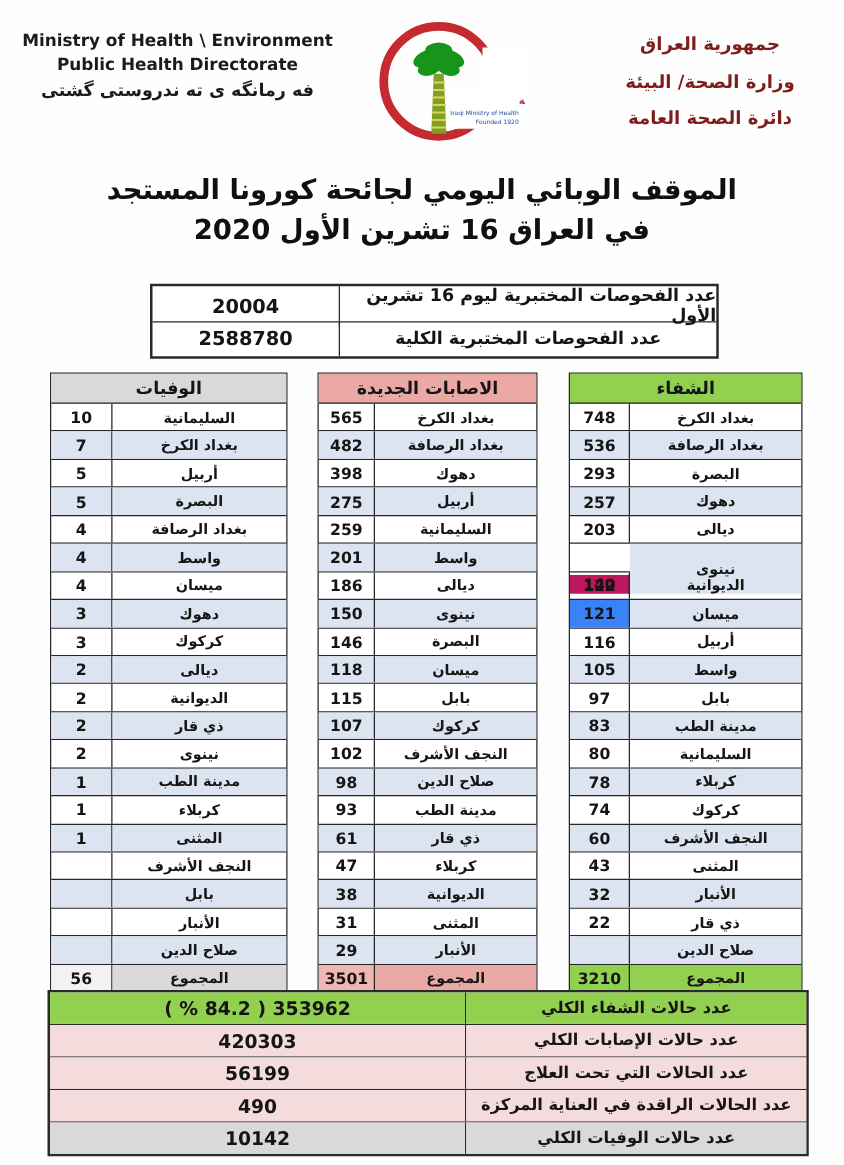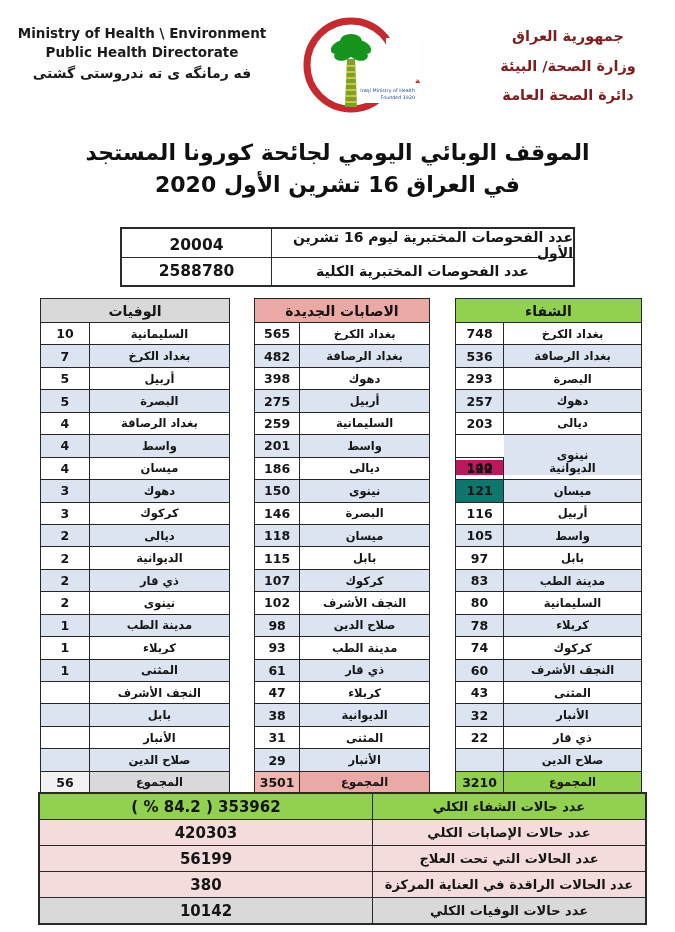--- a/index.html
+++ b/index.html
@@ -302,21 +302,21 @@
       </div>
       <div class="rt-row">
         <div class="rt-val" style="background: #be185d; margin-top: 25px;">140</div>
         <div class="rt-name" style="background: rgb(219, 228, 240);">نينوى</div>
       </div>
       <div class="rt-row">
         <div class="rt-val">122</div>
         <div class="rt-name">الديوانية</div>
       </div>
       <div class="rt-row">
-        <div class="rt-val" style="background: #0f766e;">121</div>
+        <div class="rt-val" style="background: #3b82f6;">121</div>
         <div class="rt-name" style="background: rgb(219, 228, 240);">ميسان</div>
       </div>
       <div class="rt-row">
         <div class="rt-val">116</div>
         <div class="rt-name">أربيل</div>
       </div>
       <div class="rt-row">
         <div class="rt-val" style="background: rgb(219, 228, 240);">105</div>
         <div class="rt-name" style="background: rgb(219, 228, 240);">واسط</div>
       </div>
@@ -373,21 +373,21 @@
       </div>
       <div class="sum-row">
         <div class="sum-val" style="background: rgb(243, 220, 219);">420303</div>
         <div class="sum-label" style="background: rgb(243, 220, 219);">عدد حالات الإصابات الكلي</div>
       </div>
       <div class="sum-row">
         <div class="sum-val" style="background: rgb(243, 220, 219);">56199</div>
         <div class="sum-label" style="background: rgb(243, 220, 219);">عدد الحالات التي تحت العلاج</div>
       </div>
       <div class="sum-row">
-        <div class="sum-val" style="background: rgb(243, 220, 219);">380</div>
+        <div class="sum-val" style="background: rgb(243, 220, 219);">490</div>
         <div class="sum-label" style="background: rgb(243, 220, 219);">عدد الحالات الراقدة في العناية المركزة</div>
       </div>
       <div class="sum-row">
         <div class="sum-val" style="background: rgb(217, 217, 217);">10142</div>
         <div class="sum-label" style="background: rgb(217, 217, 217);">عدد حالات الوفيات الكلي</div>
       </div>
     </div>
 
 </div>
 

